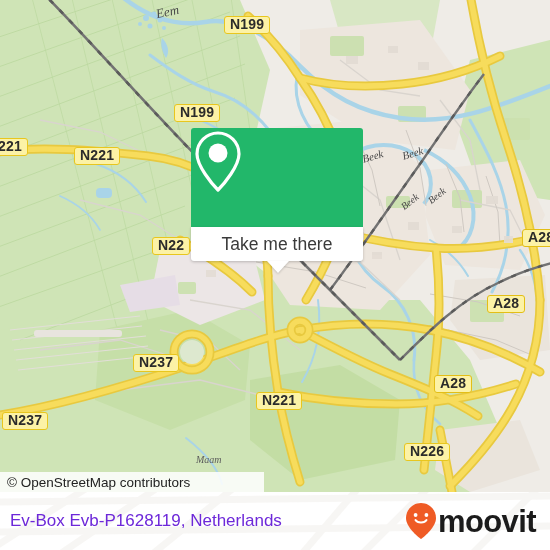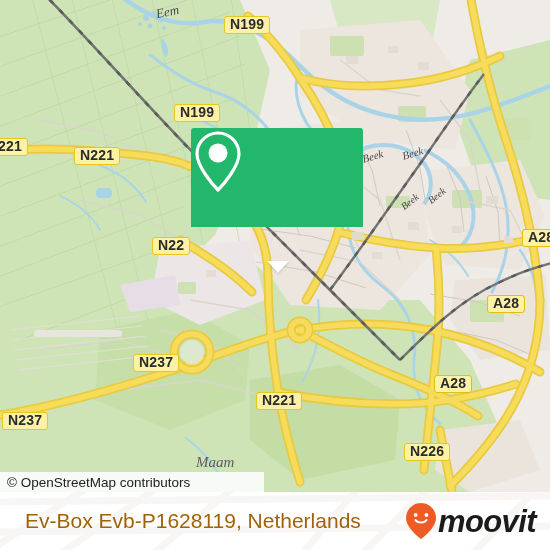--- a/index.html
+++ b/index.html
@@ -88,27 +88,27 @@
 
   
   .footer{
     position:absolute;left:0;top:492px;width:550px;height:58px;
     background:#ffffff;overflow:hidden;
     display:flex;align-items:center;
   }
   .footer-wm{position:absolute;left:0;top:0;opacity:.30;}
   .footer-title{
     position:relative;
-    font-size:21px;color:#a16207;
-    padding-left:25px;white-space:nowrap;
+    font-size:17px;color:#6d28d9;
+    padding-left:10px;white-space:nowrap;
     font-family:"Liberation Sans", sans-serif;
   }
   .brand{
     position:absolute;right:14px;top:50%;transform:translateY(-50%);
-    display:flex;align-items:center;font-style:italic;
+    display:flex;align-items:center;
   }
   .brand-name{
     font-size:31px;font-weight:bold;color:#1b1b1b;
     letter-spacing:-.6px;line-height:31px;
     font-family:"Liberation Sans", sans-serif;
   }
 </style>
 </head>
 <body>
 
@@ -313,21 +313,21 @@
         </g>
       </g>
     </svg>
 
     <div>
       <div class="waterlabel" style="left:156px;top:4px;font-size:13px;transform:rotate(-12deg);">Eem</div>
       <div class="waterlabel" style="left:362px;top:150px;font-size:11px;transform:rotate(-16deg);">Beek</div>
       <div class="waterlabel" style="left:402px;top:147px;font-size:11px;transform:rotate(-16deg);">Beek</div>
       <div class="waterlabel" style="left:400px;top:196px;font-size:10px;transform:rotate(-38deg);">Beek</div>
       <div class="waterlabel" style="left:427px;top:190px;font-size:10px;transform:rotate(-38deg);">Beek</div>
-      <div class="maplabel" style="left:196px;top:454px;font-size:15px;">Maam</div>
+      <div class="maplabel" style="left:196px;top:454px;font-size:10px;">Maam</div>
     </div>
 
     <div>
       <div class="shield" style="left:224px;top:16px;">N199</div>
       <div class="shield" style="left:174px;top:104px;">N199</div>
       <div class="shield" style="left:-8px;top:138px;">221</div>
       <div class="shield" style="left:74px;top:147px;">N221</div>
       <div class="shield" style="left:152px;top:237px;">N22</div>
       <div class="shield motorway" style="left:522px;top:229px;">A28</div>
       <div class="shield motorway" style="left:487px;top:295px;">A28</div>
@@ -341,20 +341,23 @@
     <div class="osm-bar">
       <span>© OpenStreetMap contributors</span>
     </div>
 
     <div class="callout">
       <div class="callout-top">
         <svg width="54" height="66" viewBox="0 0 54 66">
           <path d="M27,5 C38.6,5 48,14.4 48,26 C48,38 33,56 27,62 C21,56 6,38 6,26 C6,14.4 15.4,5 27,5 Z" fill="none" stroke="#ffffff" stroke-width="3.2" stroke-linejoin="round"></path>
           <circle cx="27" cy="25" r="9.5" fill="#ffffff"></circle>
         </svg>
+      </div>
+      <div class="callout-bottom">
+        <span>Take me there</span>
       </div>
       <div class="callout-tail"></div>
     </div>
   </div>
 
   <div class="footer">
     <svg class="footer-wm" width="550" height="58" viewBox="0 0 550 58">
       <g stroke="#E6E2DC" stroke-width="7" fill="none">
         <path d="M-10,58 L90,-6"></path>
           <path d="M60,62 L160,-6"></path>

